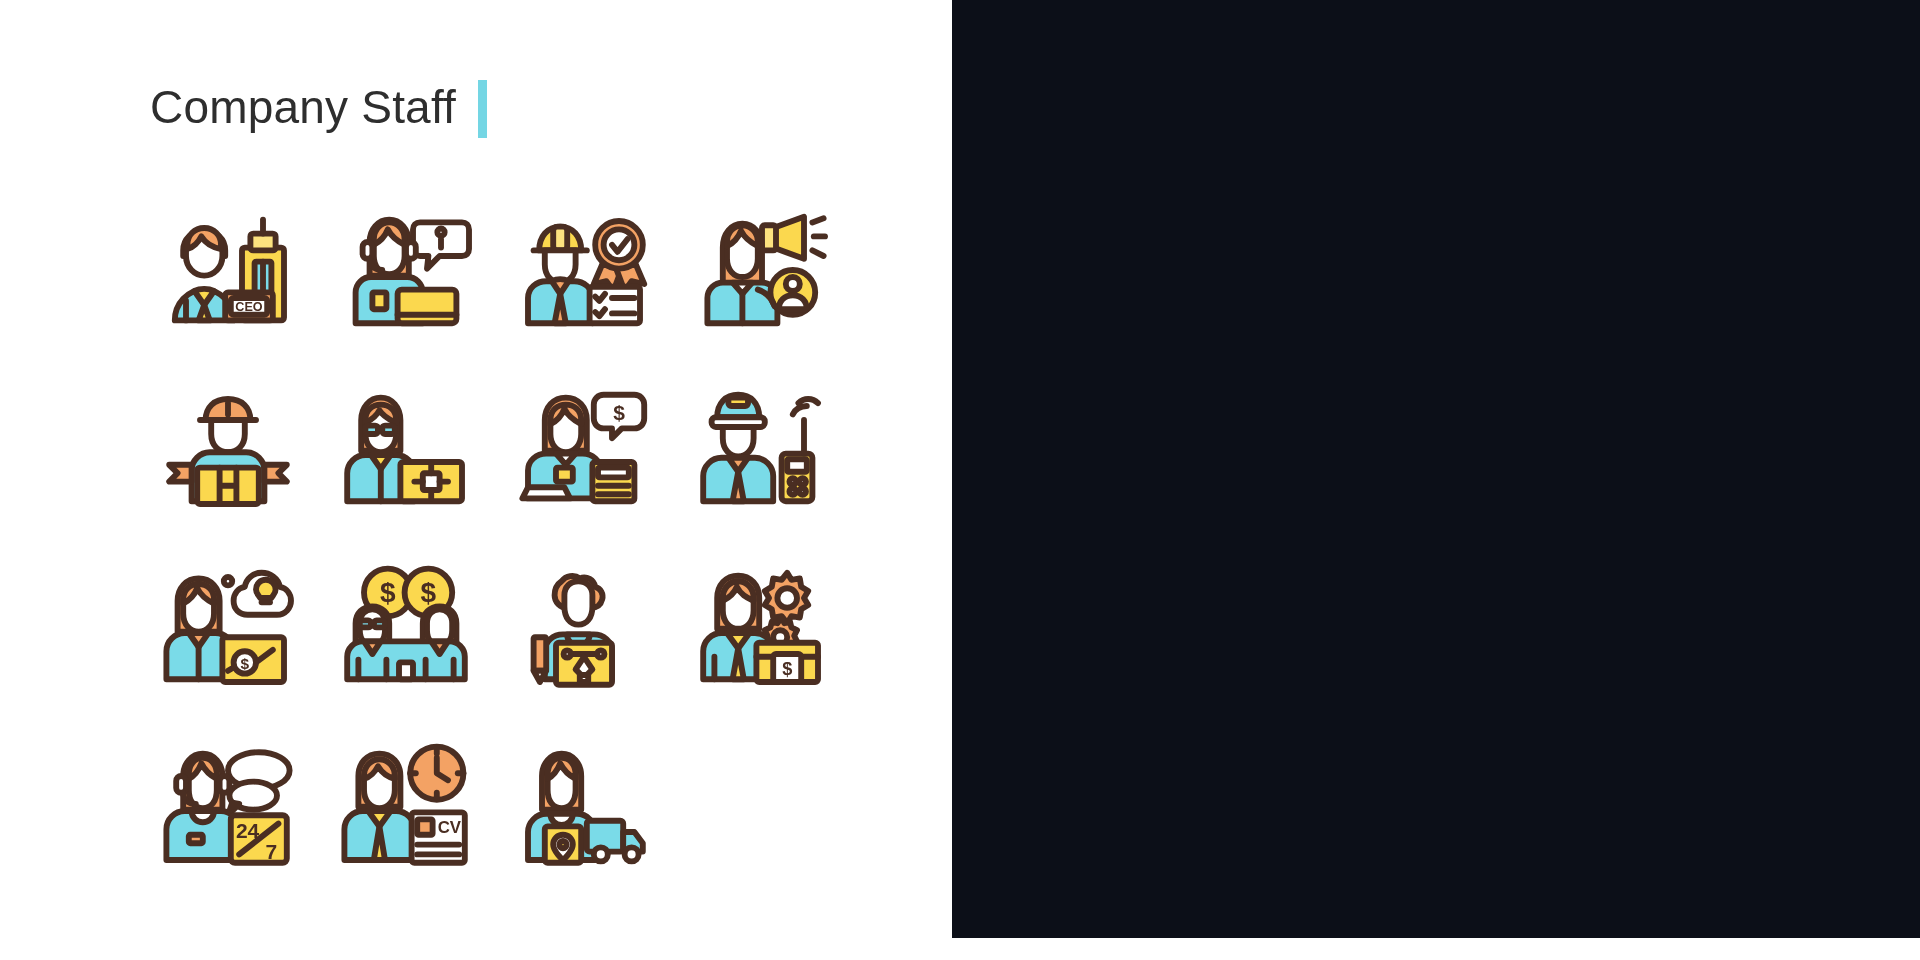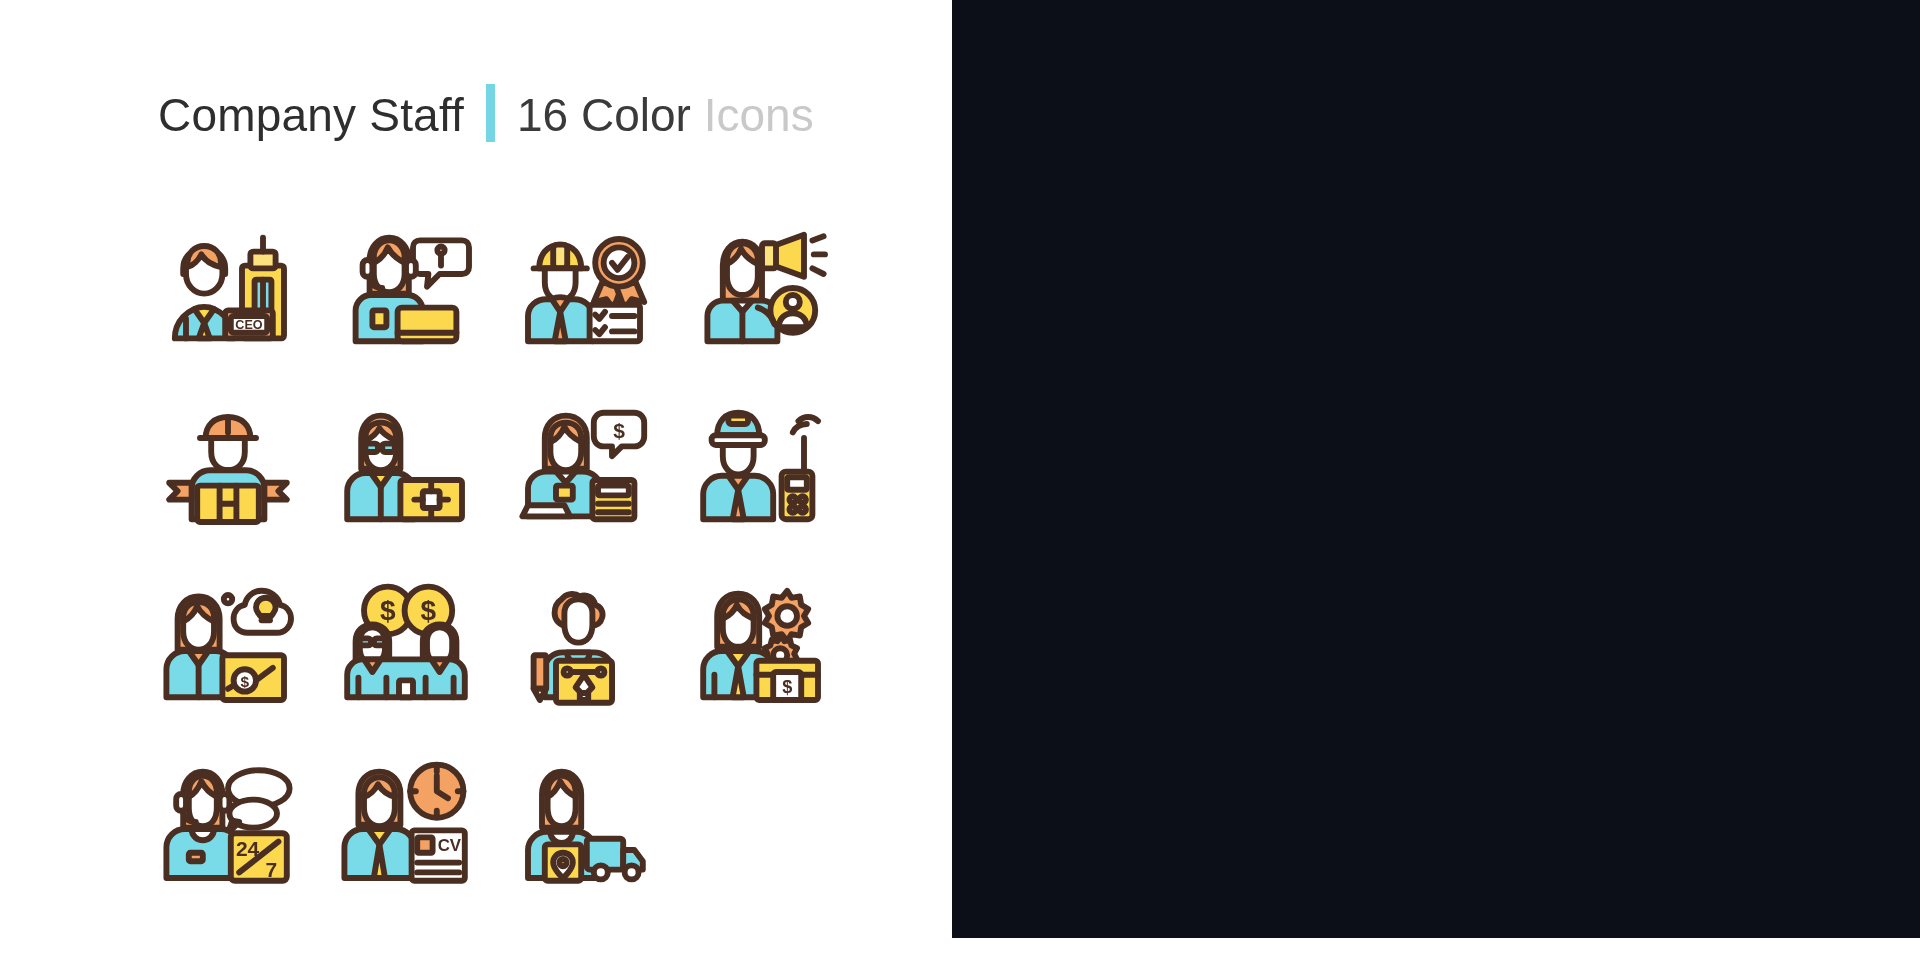--- a/index.html
+++ b/index.html
@@ -18,22 +18,22 @@
   }
   .panel-dark {
     width: 968px; height: 960px;
     background: #0c0f18;
     position: relative;
   }
 
   
   .title-row {
     position: absolute;
-    left: 158px; top: 80px;
-    display: flex; align-items: flex-end;
+    left: 150px; top: 80px;
+    display: flex; align-items: flex-start;
     height: 62px;
   }
   .title-main {
     font-size: 46px;
     font-weight: 300;
     color: #2e2e2e;
     letter-spacing: 0.2px;
     white-space: nowrap;
   }
   .title-divider {
@@ -56,21 +56,21 @@
     display: grid;
     grid-template-columns: repeat(4, 176px);
     grid-template-rows: repeat(4, 176px);
     column-gap: 2px;
     row-gap: 2px;
   }
   .grid.light { left: 140px; top: 200px; }
 
   .cell {
     width: 176px; height: 176px;
-    display: flex; align-items: center; justify-content: center;
+    display: flex; align-items: flex-start; justify-content: center;
   }
   .cell svg { width: 140px; height: 140px; display: block; }
 
   
   .st { stroke: #4a2e22; stroke-width: 4.2; stroke-linecap: round; stroke-linejoin: round; fill: none; }
   .f-cyan   { fill: #7adbe8; }
   .f-yellow { fill: #fbd84e; }
   .f-yellow2{ fill: #fce27f; }
   .f-orange { fill: #f3a264; }
   .f-orange2{ fill: #f2b27e; }
@@ -91,24 +91,20 @@
 </head>
 <body>
 
 <div class="stage">
 
   <div class="panel-light">
 
     <div class="title-row">
       <div class="title-main">Company Staff</div>
       <div class="title-divider"></div>
-      <div class="title-sub">
-        <span>16 Color</span>
-        <span class="muted">Icons</span>
-      </div>
     </div>
 
     <div class="grid light">
 
       <div class="cell">
         <svg viewBox="0 0 100 100">
 
           <rect class="st f-yellow" x="60" y="34" width="30" height="52" rx="2"></rect>
           <rect class="st f-yellow2" x="66" y="24" width="18" height="12" rx="2"></rect>
           <line class="st" x1="75" y1="14" x2="75" y2="24"></line>

